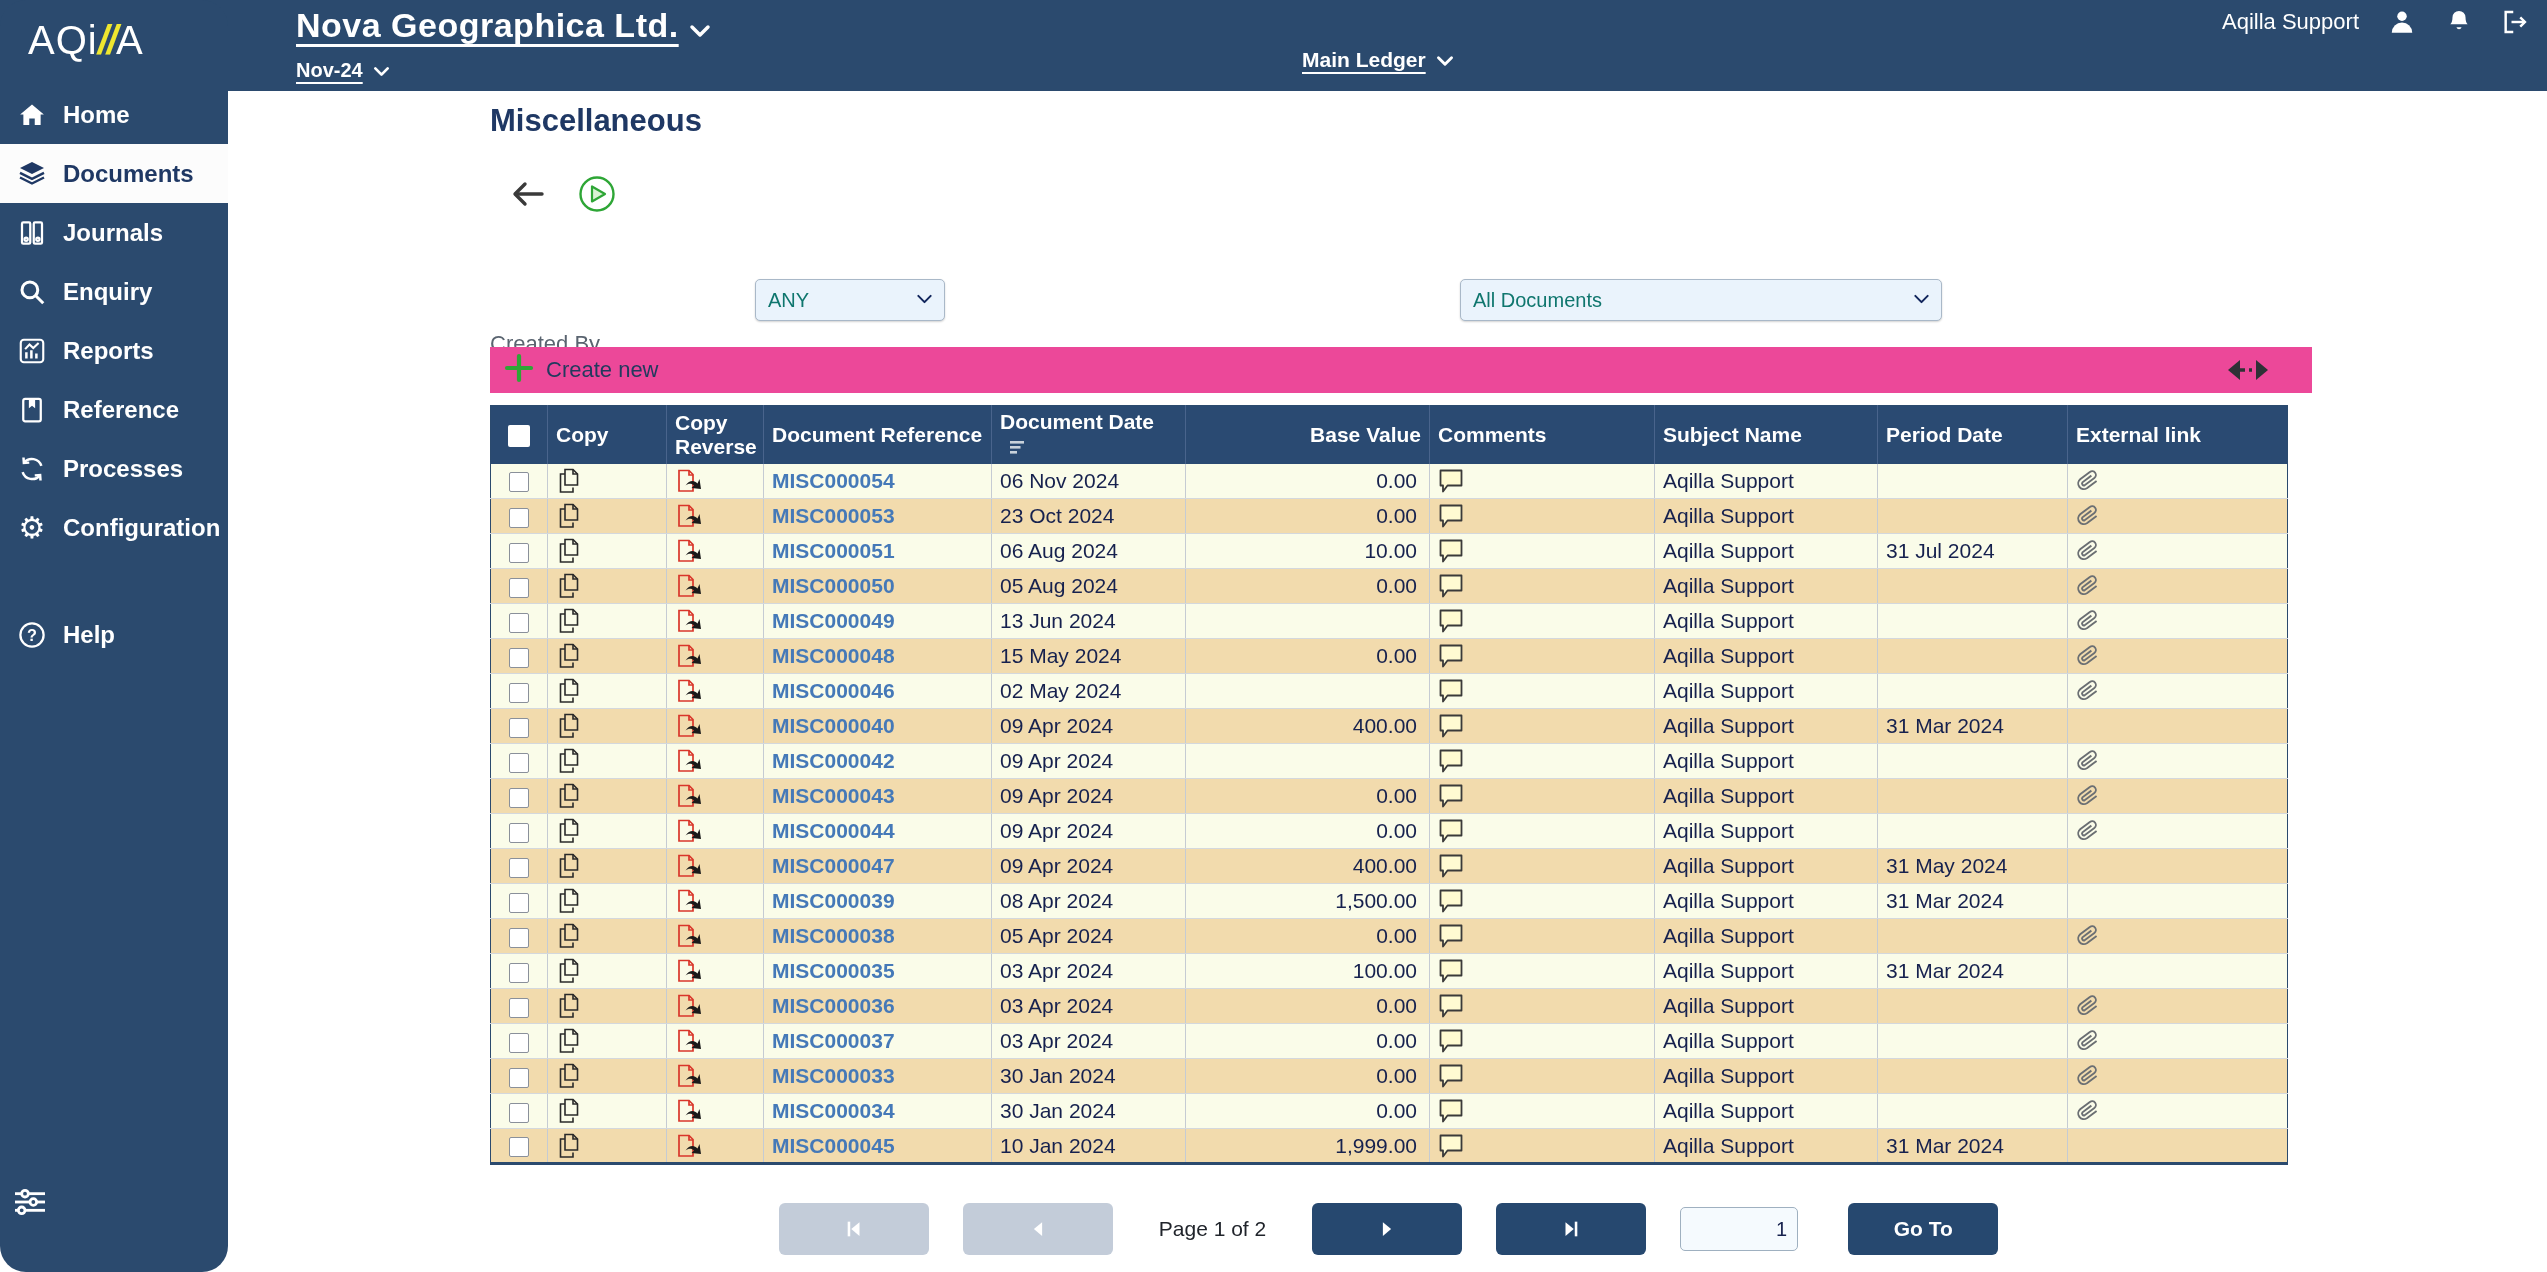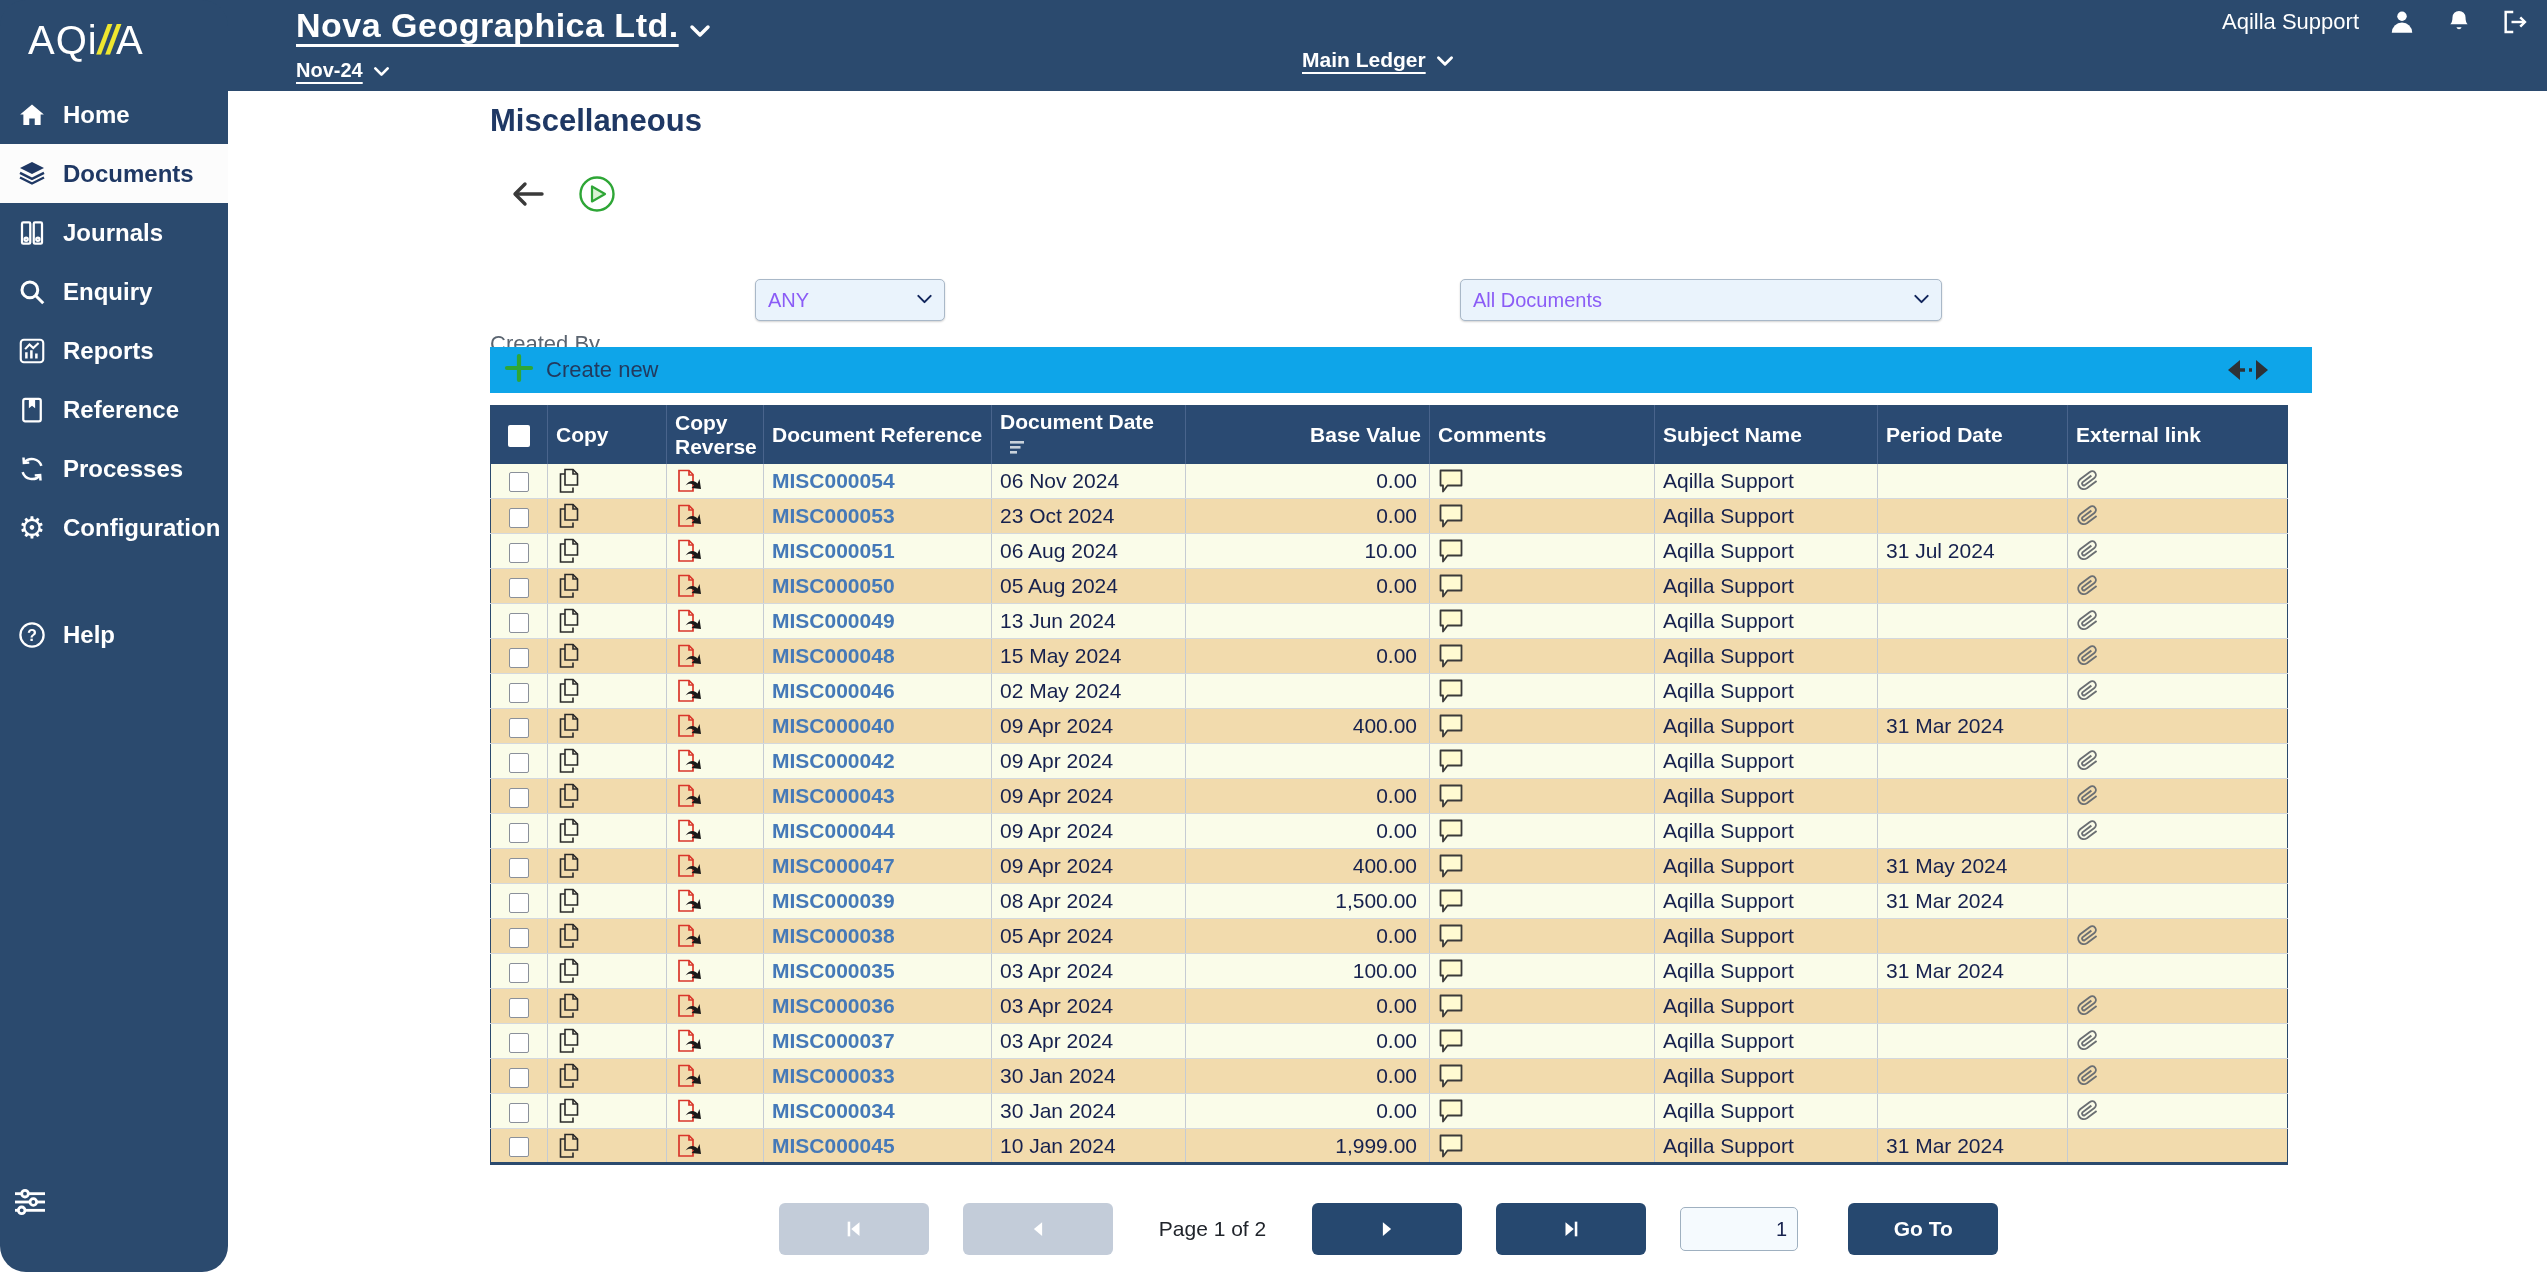--- a/index.html
+++ b/index.html
@@ -34,24 +34,24 @@
   .main { position:absolute; left:228px; top:91px; width:2319px; height:1181px; background:#fff; }
   .page-title { position:absolute; left:262px; top:12px; font-size:31px; font-weight:bold; color:#1F3864; }
   .action-row { position:absolute; left:282px; top:84px; display:flex; align-items:center; gap:32px; }
   .act-btn { cursor:pointer; display:inline-flex; }
 
   .filter-row { position:absolute; left:262px; top:188px; width:1822px; height:42px; }
   .filter-label { position:absolute; left:0; top:9px; font-size:22px; color:#5A6470;margin-top:43px; }
   .select-wrap { position:absolute; top:0; height:42px; }
   .select-wrap.created-by { left:265px; width:190px; }
   .select-wrap.doc-filter { left:970px; width:482px; }
-  select.flt { width:100%; height:100%; appearance:none; -webkit-appearance:none; background:#EAF3FC; border:1px solid #A9B8C8; border-radius:5px; font-family:"Liberation Sans",sans-serif; font-size:20px; color:#8b5cf6; padding:0 44px 0 12px; box-shadow:0 1px 2px rgba(0,0,0,0.18); cursor:pointer; }
+  select.flt { width:100%; height:100%; appearance:none; -webkit-appearance:none; background:#EAF3FC; border:1px solid #A9B8C8; border-radius:5px; font-family:"Liberation Sans",sans-serif; font-size:20px; color:#0f766e; padding:0 44px 0 12px; box-shadow:0 1px 2px rgba(0,0,0,0.18); cursor:pointer; }
   .select-caret { position:absolute; right:12px; top:13px; pointer-events:none; }
 
-  .create-bar { position:absolute; left:262px; top:256px; width:1822px; height:46px; background:#0ea5e9; display:flex; align-items:center; }
+  .create-bar { position:absolute; left:262px; top:256px; width:1822px; height:46px; background:#ec4899; display:flex; align-items:center; }
   .create-new { display:flex; align-items:center; gap:12px; margin-left:14px; cursor:pointer; }
   .create-new-label { font-size:22px; color:#223A5E; }
   .expand-icon { position:absolute; right:42px; top:10px; cursor:pointer; }
 
   
   table.docs { position:absolute; left:262px; top:314px; width:1797px; border-collapse:collapse; table-layout:fixed; border:1px solid #2B4A6E; border-bottom:3px solid #2B4A6E; }
   thead th { background:#2A4A72; color:#fff; font-size:21px; font-weight:bold; text-align:left; height:57px; padding:4px 8px; border-right:1px solid #49648C; vertical-align:middle; line-height:1.15; }
   thead th:last-child { border-right:none; }
   thead th.num { text-align:right; }
   tbody td { height:35px; font-size:21px; color:#16214E; padding:0 8px; border-right:1px solid #C5CBD3; border-bottom:1px solid #D4D8DD; vertical-align:middle; white-space:nowrap; overflow:hidden; }

